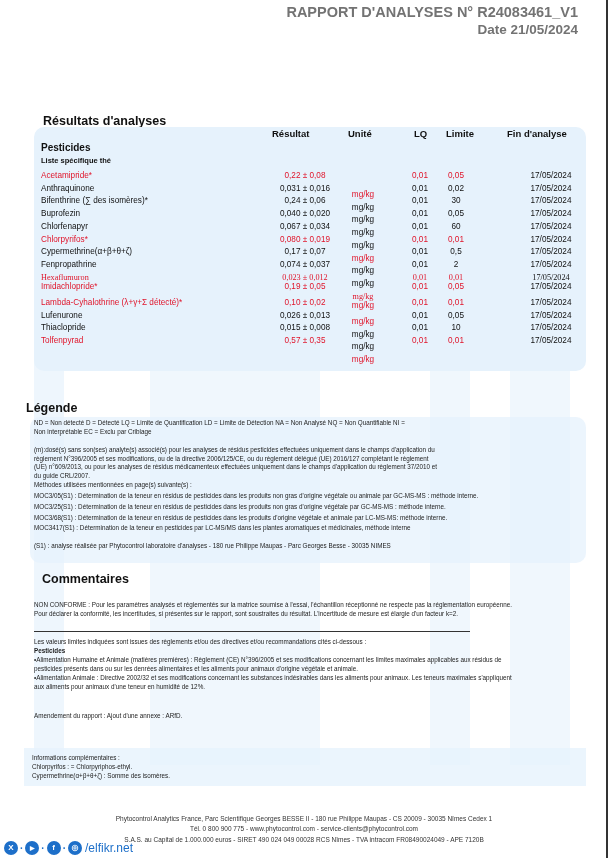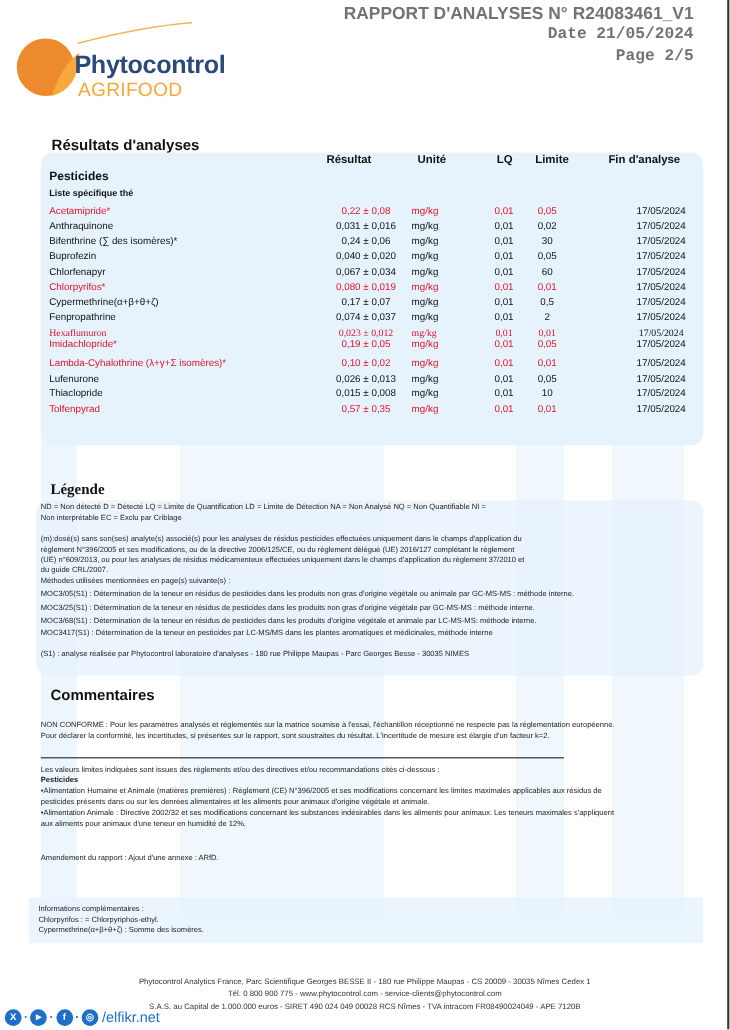--- a/index.html
+++ b/index.html
@@ -12,34 +12,34 @@
   .wm { position: absolute; background: #e3f0fb; }
 
   
   .logo { position: absolute; left: 10px; top: 14px; width: 185px; height: 70px; }
   .logo svg { position: absolute; left: 0; top: 0; }
   .logo-name { position: absolute; left: 52px; top: 29px; font-size: 21px; font-weight: bold; color: #2b4a7a; letter-spacing: -0.3px; }
   .logo-sub { position: absolute; left: 55px; top: 53px; font-size: 16px; color: #f5a83a; letter-spacing: 0.2px; }
 
   .hdr-right { position: absolute; right: 28px; top: 4px; text-align: right; color: #737373; font-weight: bold; }
   .hdr-right .t { font-size: 14.5px; line-height: 17px; }
-  .hdr-right .s { font-size: 13.5px; line-height: 18px; font-family: Liberation Mono, monospace; }
+  .hdr-right .s { font-size: 13.5px; line-height: 18px; }
 
   
   .h2 { position: absolute; font-size: 12.5px; font-weight: bold; color: #111; }
 
   
   .panel { position: absolute; background: #e6f2fc; border-radius: 10px; }
   .tbl-head { position: absolute; top: 128px; font-size: 9.5px; font-weight: bold; }
   .grp { position: absolute; font-weight: bold; }
   .row { position: absolute; left: 41px; width: 555px; height: 12.6px; font-size: 8.2px; }
   .row span { position: absolute; top: 0; white-space: nowrap; }
   .row .n { left: 0; }
   .row .r { left: 224px; width: 80px; text-align: center; }
-  .row .u { left: 302px; width: 40px; text-align: left; }
+  .row .u { left: 302px; width: 40px; text-align: center; margin-top: 19px; }
   .row .lq { left: 364px; width: 30px; text-align: center; }
   .row .lim { left: 398px; width: 34px; text-align: center; }
   .row .d { left: 480px; width: 60px; text-align: center; }
   .row.red span { color: #e0142a; }
   .row.red .d { color: #111; }
 
   .small { position: absolute; font-size: 6.3px; line-height: 8.6px; color: #222; }
   .detail { position: absolute; left: 45px; top: 351px; font-size: 8.2px; }
 
   .rule { position: absolute; left: 34px; top: 631px; width: 436px; border-top: 1px solid #333; }
@@ -56,34 +56,24 @@
 </head>
 <body>
 
 <div class="page">
 
   <div class="wm" style="left:34px;top:205px;width:30px;height:560px;opacity:.6"></div>
   <div class="wm" style="left:150px;top:205px;width:170px;height:560px;opacity:.55"></div>
   <div class="wm" style="left:430px;top:205px;width:40px;height:560px;opacity:.55"></div>
   <div class="wm" style="left:510px;top:205px;width:60px;height:560px;opacity:.55"></div>
 
-  <div class="logo">
-    <svg width="185" height="70" viewBox="0 0 185 70">
-      <path d="M55 22 Q110 8 150 5" stroke="#f5b45a" stroke-width="1.3" fill="none"></path>
-      <circle cx="28" cy="42" r="24" fill="#ee8a2e"></circle>
-      <path d="M33 66 Q42 40 56 30 Q56 60 33 66 Z" fill="#f7a93c"></path>
-    </svg>
-    <div class="logo-name">Phytocontrol</div>
-    <div class="logo-sub">AGRIFOOD</div>
-  </div>
 
   <div class="hdr-right">
     <div class="t">RAPPORT D'ANALYSES N° R24083461_V1</div>
     <div class="s">Date 21/05/2024</div>
-    <div class="s">Page 2/5</div>
   </div>
 
   <div class="h2" style="left:43px;top:114px;">Résultats d'analyses</div>
   <div class="panel" style="left:34px;top:127px;width:552px;height:244px;"></div>
   <div class="tbl-head" style="left:272px;">Résultat</div>
   <div class="tbl-head" style="left:348px;text-align:right;">Unité</div>
   <div class="tbl-head" style="left:414px;text-align:right;">LQ</div>
   <div class="tbl-head" style="left:446px;">Limite</div>
   <div class="tbl-head" style="left:507px;">Fin d'analyse</div>
 
@@ -165,21 +155,21 @@
       </div>
       <div class="row red" style="top: 282px;">
         <span class="n">Imidachlopride*</span>
         <span class="r">0,19 ± 0,05</span>
         <span class="u">mg/kg</span>
         <span class="lq">0,01</span>
         <span class="lim">0,05</span>
         <span class="d">17/05/2024</span>
       </div>
       <div class="row red" style="top: 298px;">
-        <span class="n">Lambda-Cyhalothrine (λ+γ+Σ isomères)*</span>
+        <span class="n">Lambda-Cyhalothrine (λ+γ+Σ détecté)*</span>
         <span class="r">0,10 ± 0,02</span>
         <span class="u">mg/kg</span>
         <span class="lq">0,01</span>
         <span class="lim">0,01</span>
         <span class="d">17/05/2024</span>
       </div>
       <div class="row" style="top: 310.7px;">
         <span class="n">Lufenurone</span>
         <span class="r">0,026 ± 0,013</span>
         <span class="u">mg/kg</span>
@@ -199,21 +189,21 @@
         <span class="n">Tolfenpyrad</span>
         <span class="r">0,57 ± 0,35</span>
         <span class="u">mg/kg</span>
         <span class="lq">0,01</span>
         <span class="lim">0,01</span>
         <span class="d">17/05/2024</span>
       </div>
     </div>
 
 
-  <div class="h2" style="left:42px;top:401px;font-family:Liberation Serif, serif;">Légende</div>
+  <div class="h2" style="left:26px;top:401px;">Légende</div>
   <div class="panel" style="left:30px;top:417px;width:556px;height:146px;opacity:.75"></div>
   <div class="small" style="left:34px;top:419px;">ND = Non détecté   D  = Détecté   LQ = Limite de Quantification   LD = Limite de Détection   NA = Non Analysé   NQ = Non Quantifiable   NI =</div>
   <div class="small" style="left:34px;top:428px;">Non interprétable   EC = Exclu par Criblage</div>
   <div class="small" style="left:34px;top:446px;">(m):dosé(s) sans son(ses) analyte(s) associé(s) pour les analyses de résidus pesticides effectuées uniquement dans le champs d'application du</div>
   <div class="small" style="left:34px;top:455px;">règlement N°396/2005 et ses modifications, ou de la directive 2006/125/CE, ou du règlement délégué (UE) 2016/127 complétant le règlement</div>
   <div class="small" style="left:34px;top:463px;">(UE) n°609/2013, ou pour les analyses de résidus médicamenteux effectuées uniquement dans le champs d'application du règlement 37/2010 et</div>
   <div class="small" style="left:34px;top:472px;">du guide CRL/2007.</div>
   <div class="small" style="left:34px;top:481px;">Méthodes utilisées mentionnées en page(s) suivante(s) :</div>
   <div class="small" style="left:34px;top:492px;">MOC3/05(S1) : Détermination de la teneur en résidus de pesticides dans les produits non gras d'origine végétale ou animale par GC-MS-MS : méthode interne.</div>
   <div class="small" style="left:34px;top:503px;">MOC3/25(S1) : Détermination de la teneur en résidus de pesticides dans les produits non gras d'origine végétale par GC-MS-MS : méthode interne.</div>

